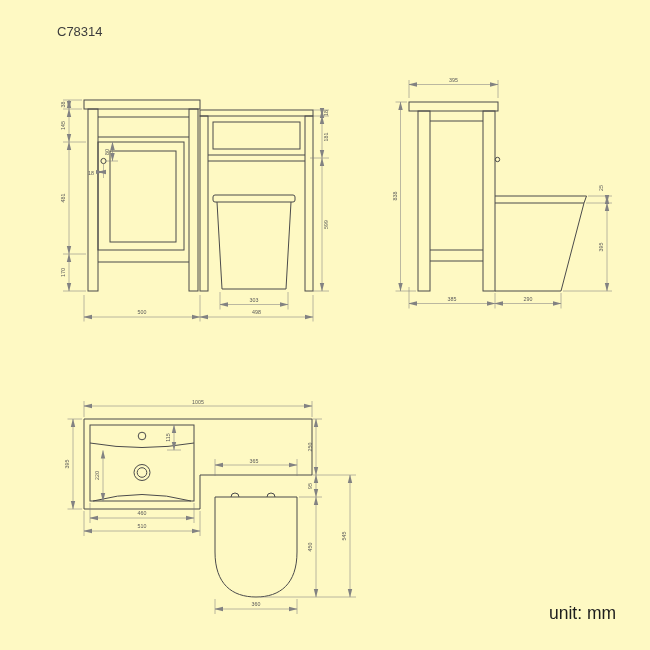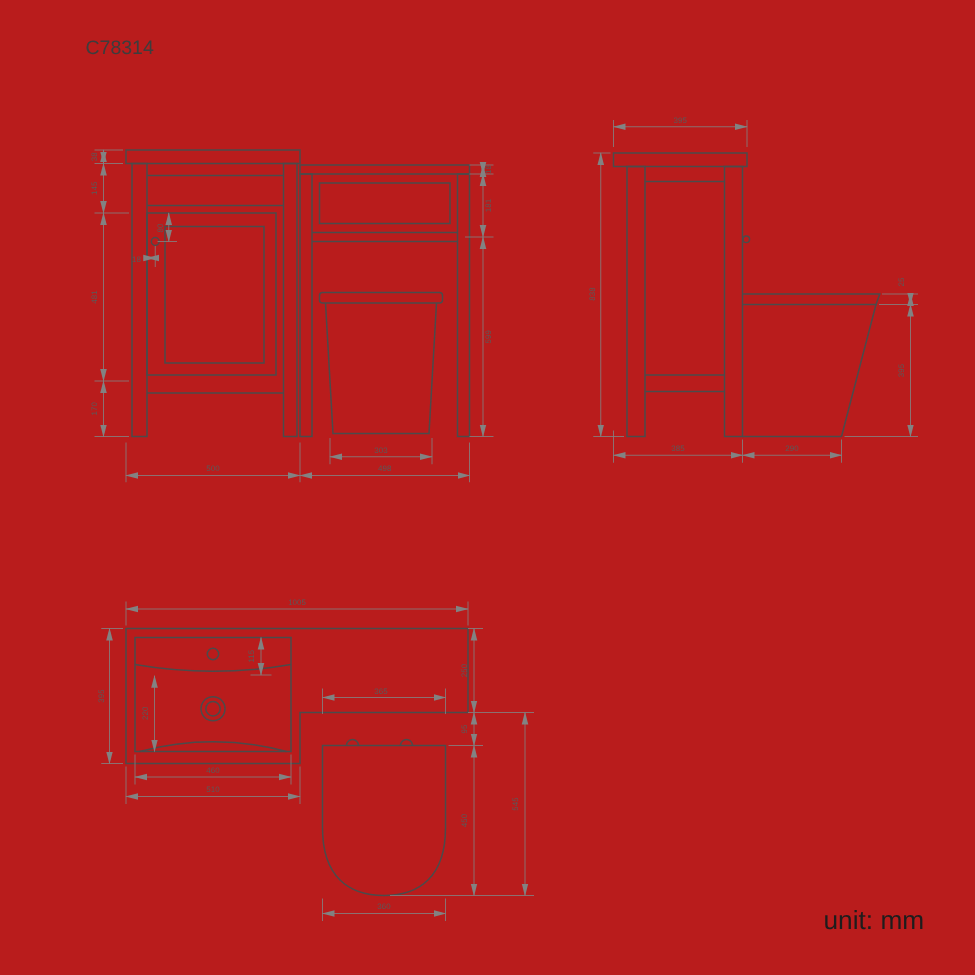--- a/index.html
+++ b/index.html
@@ -1,16 +1,16 @@
 <!DOCTYPE html>
 <html><head>
 <meta charset="utf-8">
 <style>
   html,body{margin:0;padding:0;background:#fff;}
-  #canvas{position:relative;width:650px;height:650px;background:#b91c1c;font-family:"Liberation Sans",sans-serif;overflow:hidden;}
+  #canvas{position:relative;width:650px;height:650px;background:#fef9c3;font-family:"Liberation Sans",sans-serif;overflow:hidden;}
   svg{display:block}
   .ol{stroke:#4b4b4b;stroke-width:1;fill:none;}
   .d{stroke:#828282;stroke-width:0.55;fill:none;}
   .dt{fill:#5a5a5a;font-size:5.3px;font-family:"Liberation Sans",sans-serif;}
   .title-txt{fill:#3d3d3d;font-size:13px;font-family:"Liberation Sans",sans-serif;}
   .unit-txt{fill:#1d1d1d;font-size:17.5px;font-family:"Liberation Sans",sans-serif;}
 </style>
 </head>
 <body>
 

